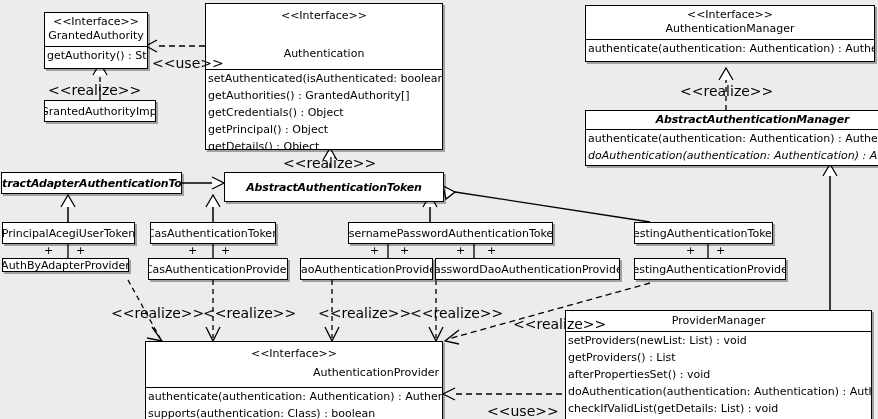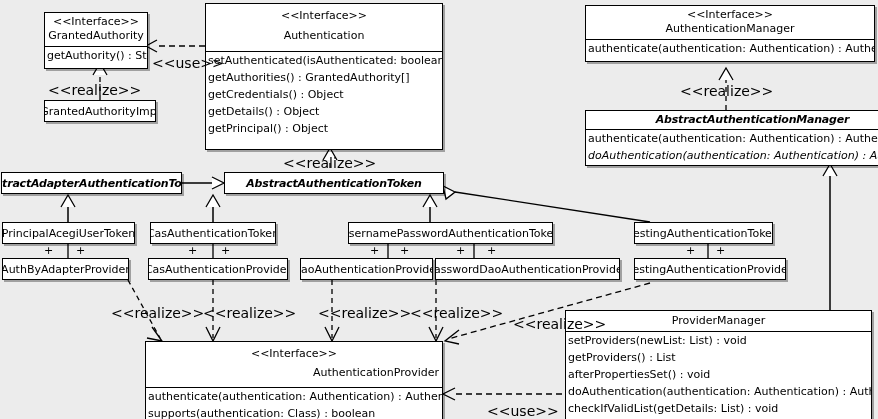--- a/index.html
+++ b/index.html
@@ -180,28 +180,28 @@
     </div>
   </div>
 
   <div class="umlbox" style="left:44px;top:100px;width:112px;height:22px;">
     <div class="onlyname">GrantedAuthorityImpl</div>
   </div>
 
   <div class="umlbox" style="left:205px;top:3px;width:238px;height:147px;">
     <div class="hdr" style="padding-top:5px;">
       <div class="stereo">&lt;&lt;Interface&gt;&gt;</div>
-      <div class="cname" style="margin-top:6px;">Authentication</div>
+      <div class="cname" style="margin-top:24px;">Authentication</div>
     </div>
     <div class="sep ops" style="margin-top:5px;">
       <div class="op">setAuthenticated(isAuthenticated: boolean) : void</div>
       <div class="op">getAuthorities() : GrantedAuthority[]</div>
       <div class="op">getCredentials() : Object</div>
+      <div class="op">getPrincipal() : Object</div>
       <div class="op">getDetails() : Object</div>
-      <div class="op">getPrincipal() : Object</div>
     </div>
   </div>
 
   <div class="umlbox" style="left:585px;top:5px;width:290px;height:57px;">
     <div class="hdr">
       <div class="stereo">&lt;&lt;Interface&gt;&gt;</div>
       <div class="cname">AuthenticationManager</div>
     </div>
     <div class="sep ops">
       <div class="op">authenticate(authentication: Authentication) : Authentication</div>
@@ -215,41 +215,41 @@
     <div class="sep ops">
       <div class="op">authenticate(authentication: Authentication) : Authentication</div>
       <div class="op italic">doAuthentication(authentication: Authentication) : Authenticati</div>
     </div>
   </div>
 
   <div class="umlbox" style="left:1px;top:172px;width:181px;height:22px;">
     <div class="onlyname italic">AbstractAdapterAuthenticationToken</div>
   </div>
 
-  <div class="umlbox" style="left:224px;top:172px;width:220px;height:22px;">
+  <div class="umlbox" style="left:224px;top:172px;width:220px;height:30px;">
     <div class="onlyname italic">AbstractAuthenticationToken</div>
   </div>
 
   <div class="umlbox" style="left:2px;top:222px;width:133px;height:22px;">
     <div class="onlyname">PrincipalAcegiUserToken</div>
   </div>
 
   <div class="umlbox" style="left:150px;top:222px;width:126px;height:22px;">
     <div class="onlyname">CasAuthenticationToken</div>
   </div>
 
   <div class="umlbox" style="left:348px;top:222px;width:205px;height:22px;">
     <div class="onlyname">UsernamePasswordAuthenticationToken</div>
   </div>
 
   <div class="umlbox" style="left:634px;top:222px;width:139px;height:22px;">
     <div class="onlyname">TestingAuthenticationToken</div>
   </div>
 
-  <div class="umlbox" style="left:2px;top:258px;width:127px;height:22px;">
+  <div class="umlbox" style="left:2px;top:258px;width:127px;height:14px;">
     <div class="onlyname">AuthByAdapterProvider</div>
   </div>
 
   <div class="umlbox" style="left:148px;top:258px;width:140px;height:22px;">
     <div class="onlyname">CasAuthenticationProvider</div>
   </div>
 
   <div class="umlbox" style="left:300px;top:258px;width:133px;height:22px;">
     <div class="onlyname">DaoAuthenticationProvider</div>
   </div>

